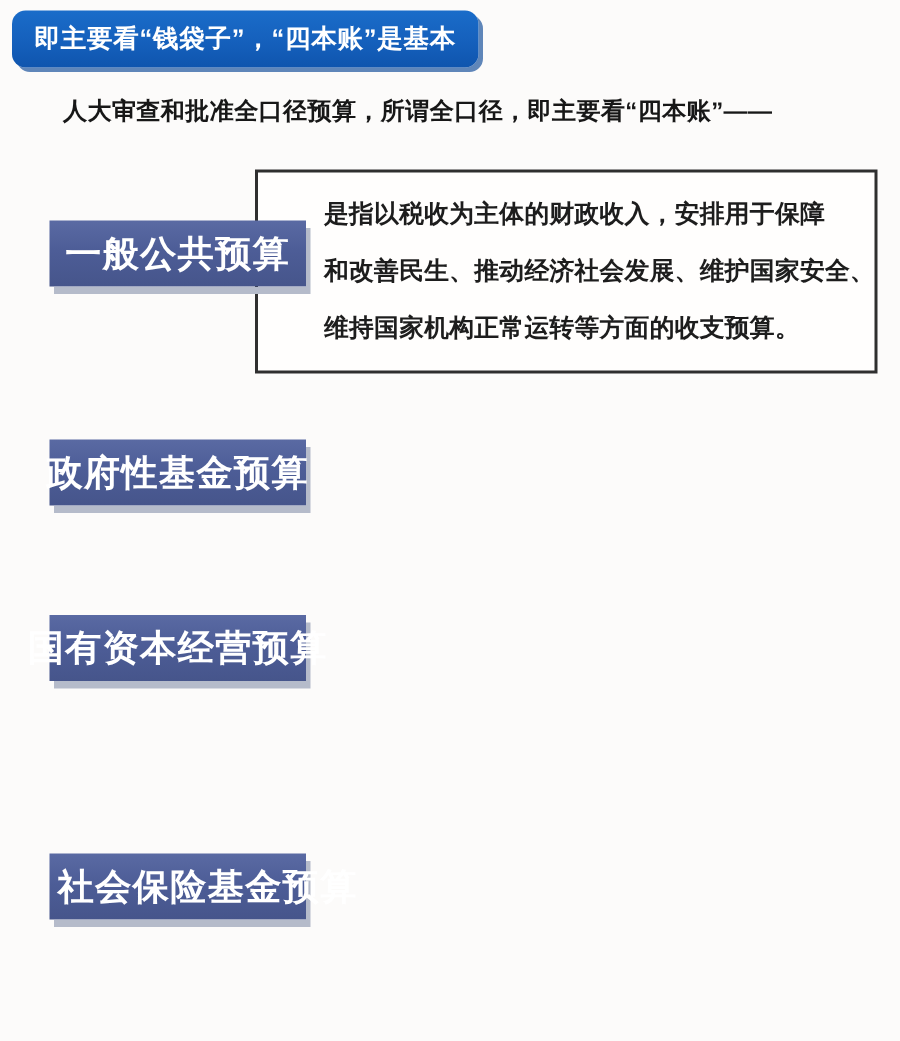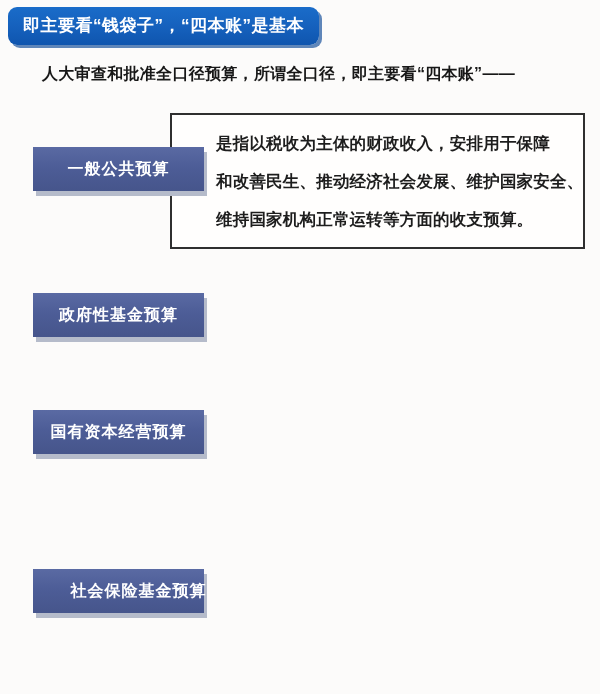--- a/index.html
+++ b/index.html
@@ -73,21 +73,21 @@
 
   
   .label-plate {
     position: absolute;
     left: 33px;
     width: 171px;
     height: 44px;
     background: linear-gradient(180deg, #5a6aa3 0%, #4d5d97 45%, #46558b 100%);
     box-shadow: 3px 5px 0 #b5bbca;
     color: #ffffff;
-    font-size: 16px;
+    font-size: 24px;
     font-weight: bold;
     letter-spacing: 1px;
     display: flex;
     align-items: center;
     justify-content: center;
     z-index: 2;
     white-space: nowrap;
   }
   .label-plate.l1 { top: 147px; }
   .label-plate.l2 { top: 293px; }

